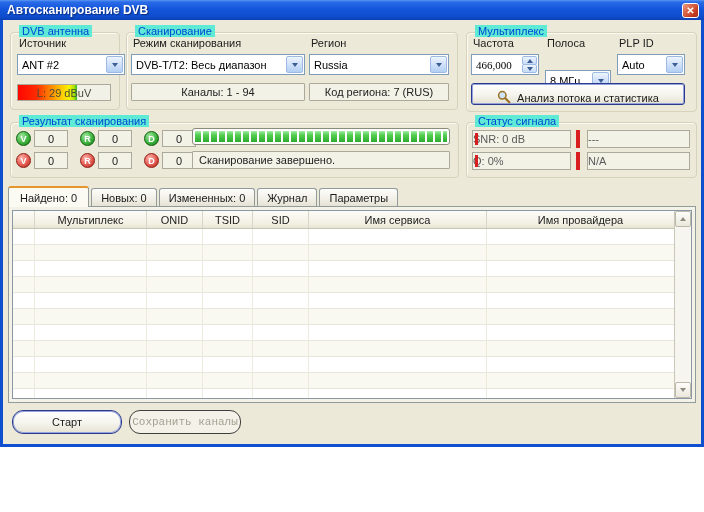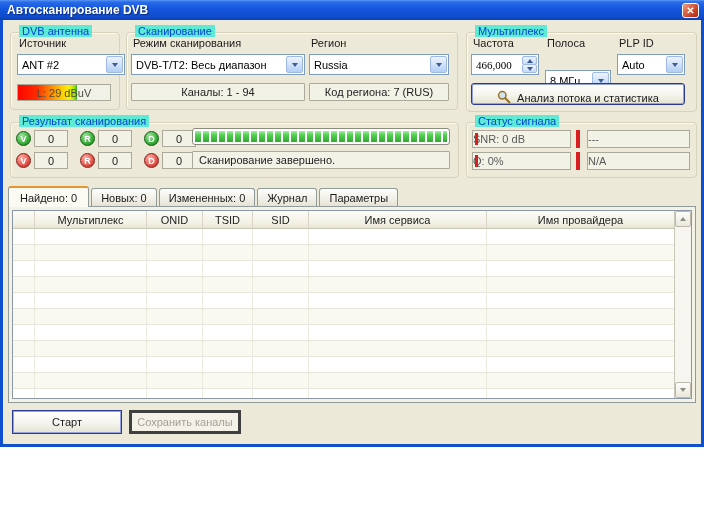--- a/index.html
+++ b/index.html
@@ -87,24 +87,24 @@
   .colgrid { position:absolute; inset:0; display:grid; grid-template-columns:22px 112px 56px 50px 56px 178px 1fr; pointer-events:none; }
   .colgrid div { border-right:1px solid #ECEADD; }
   .colgrid div:last-child { border-right:none; }
   .vscroll { position:absolute; right:0; top:0; bottom:0; width:17px; background:#F6F5EF; border-left:1px solid #C9C7B8; }
   .sbtn { position:absolute; left:0; width:16px; height:16px; border:1px solid #BCB9AA; border-radius:2px;
     background:linear-gradient(180deg,#FDFDFA 0%,#EAE8DC 100%); display:flex; align-items:center; justify-content:center; cursor:pointer; }
   .sbtn.up { top:0; } .sbtn.down { bottom:0; }
   .sbtn .tri-up { border-bottom-color:#8F8D7E; } .sbtn .tri-down { border-top-color:#8F8D7E; }
 
   
-  .btn { position:absolute; height:24px; border-radius:0; display:flex; align-items:center; justify-content:center; cursor:pointer; color:#1a1a1a; }
+  .btn { position:absolute; height:24px; border-radius:11px; display:flex; align-items:center; justify-content:center; cursor:pointer; color:#1a1a1a; }
   .btn.primary { border:1px solid #2A3B8F; box-shadow:inset 0 0 0 1px #96A3DA;
     background:linear-gradient(180deg,#FFFFFF 0%,#F5F4ED 55%,#E6E2D2 100%); }
-  .btn.disabled { border:3px solid #404040; background:#F3F1E8; color:#A5A193; cursor:default; }
+  .btn.disabled { border:1px solid #404040; background:#F3F1E8; color:#A5A193; cursor:default;font-family:Liberation Mono, monospace; }
   .analyze-btn { position:absolute; height:22px; border:1px solid #2A3B8F; border-radius:3px; box-shadow:inset 0 0 0 1px #96A3DA;
     background:linear-gradient(180deg,#FFFFFF 0%,#F5F4ED 55%,#E6E2D2 100%);
     display:flex; align-items:flex-end; justify-content:center; gap:6px; cursor:pointer; }
 </style>
 </head>
 <body>
 
 <div class="screen">
   <div class="window">
 

